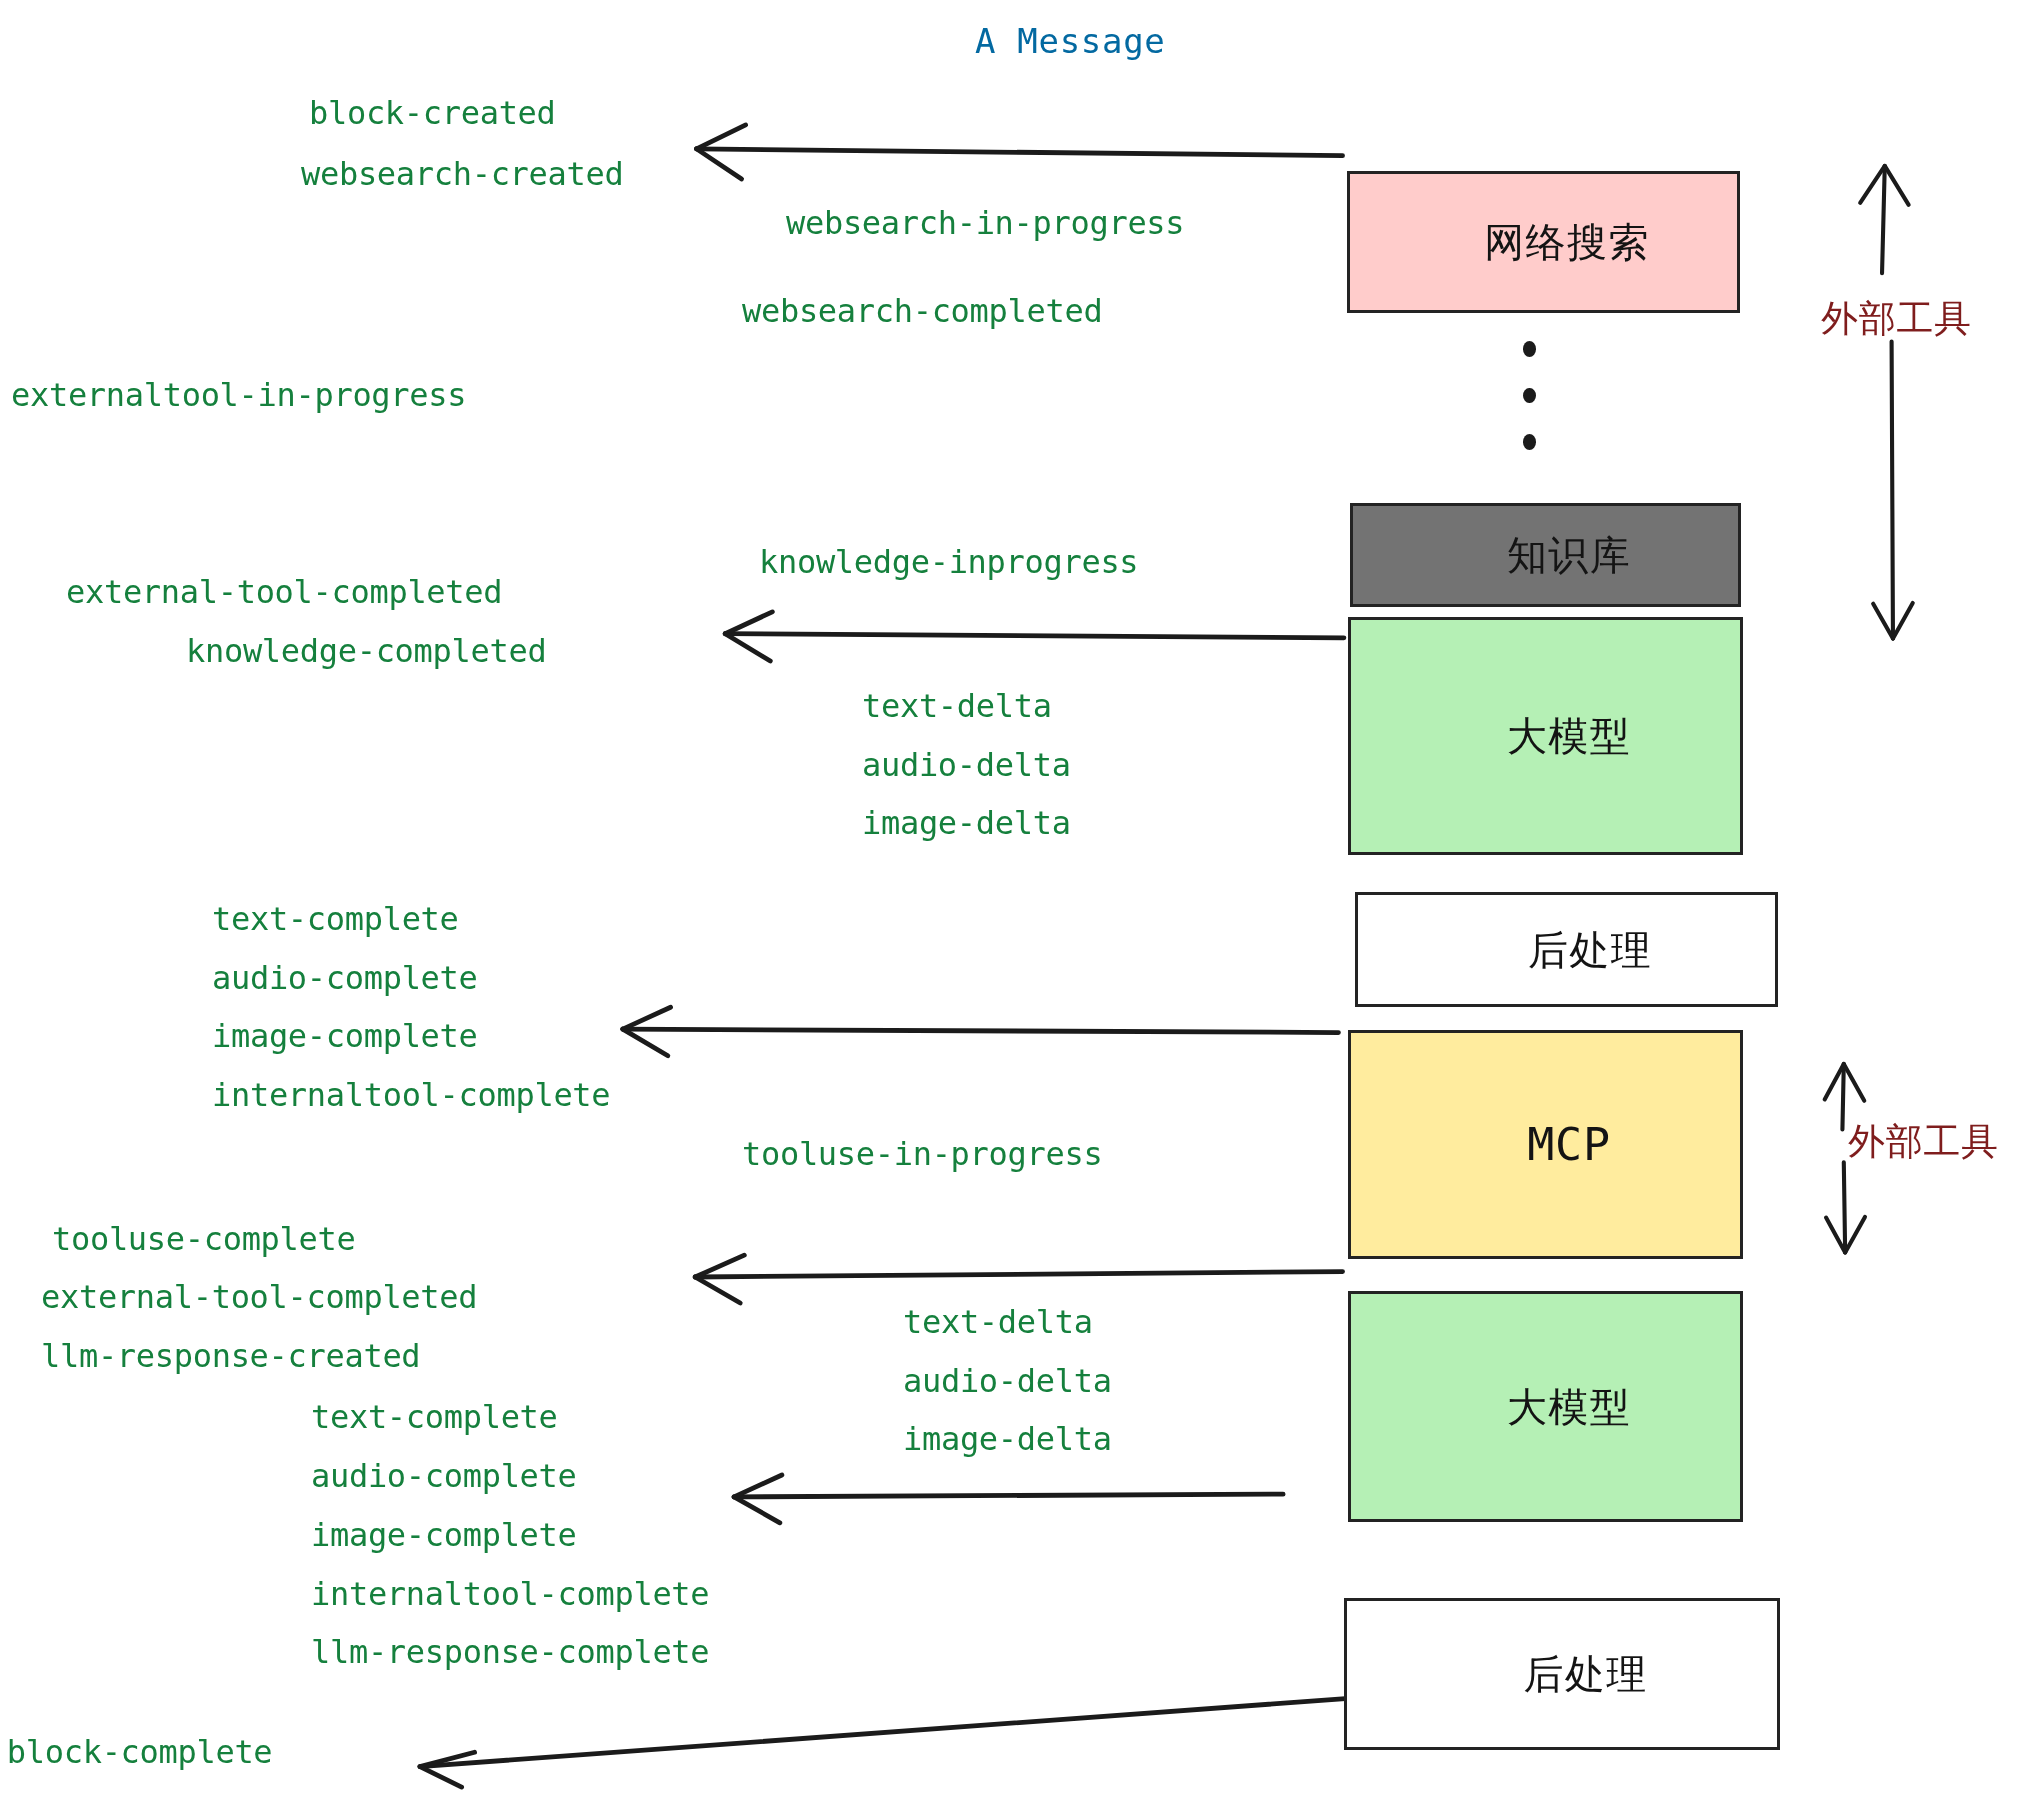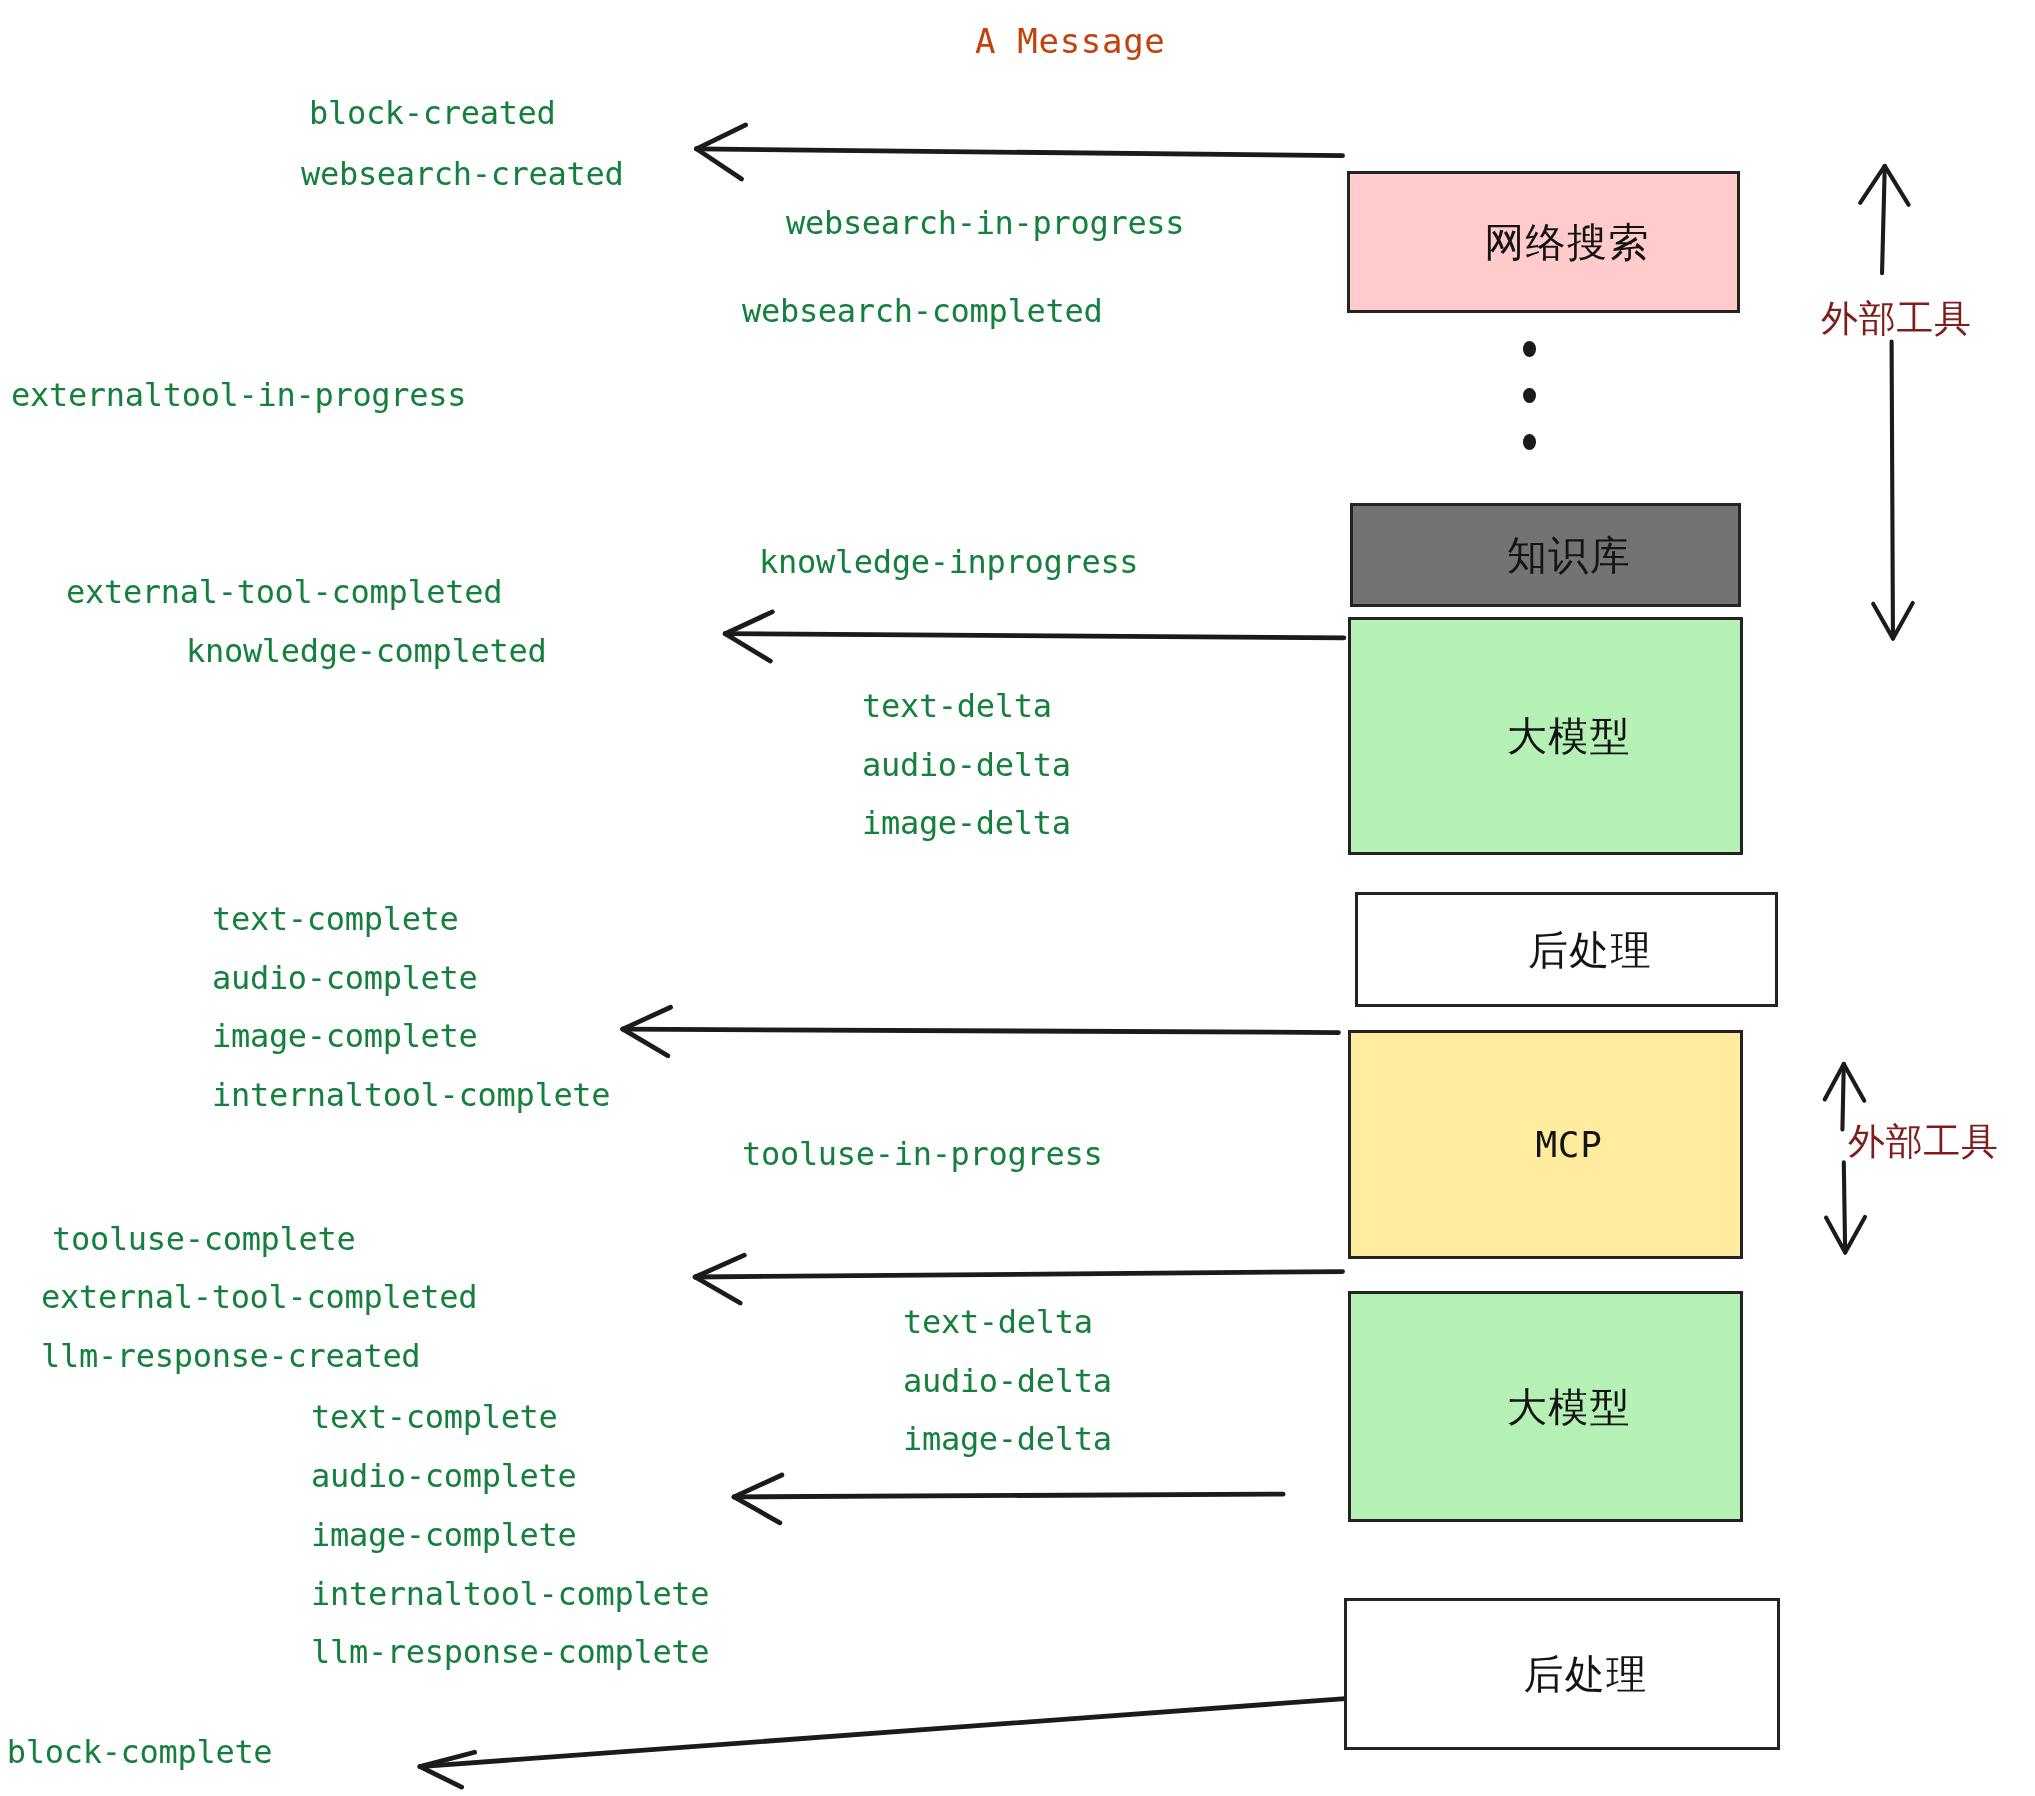--- a/index.html
+++ b/index.html
@@ -2,26 +2,26 @@
 <html style="font-size:11px"><head>
 <meta charset="utf-8">
 <style>
   html,body{margin:0;padding:0;background:#ffffff;}
   body{width:2035px;height:1796px;position:relative;overflow:hidden;
        font-family:"DejaVu Sans Mono","Liberation Mono",monospace;color:#1b1b1b;}
   #stage{position:absolute;inset:0;width:2035px;height:1796px;}
   .evt{position:absolute;white-space:pre;font-family:"DejaVu Sans Mono","Liberation Mono",monospace;
        font-size:32px;line-height:1;letter-spacing:-0.3px;color:#15803d;}
   .title{position:absolute;font-family:"DejaVu Sans Mono","Liberation Mono",monospace;
-         font-size:34px;color:#c2410c;letter-spacing:0.7px;white-space:pre;}
+         font-size:34px;color:#0369a1;letter-spacing:0.7px;white-space:pre;}
   .cnbox{position:absolute;box-sizing:border-box;border:3.4px solid #232323;
          display:flex;align-items:center;justify-content:center;padding-left:47px;}
   .cnbox span{font-family:"DejaVu Sans","Liberation Sans",sans-serif;font-size:40px;
               color:#141414;letter-spacing:1.4px;line-height:1;}
-  .cnbox.mcp span{font-family:"DejaVu Sans Mono","Liberation Mono",monospace;font-size:36px;letter-spacing:0.7px;}
+  .cnbox.mcp span{font-family:"DejaVu Sans Mono","Liberation Mono",monospace;font-size:45px;letter-spacing:0.7px;}
   .extlabel{position:absolute;font-family:"DejaVu Sans","Liberation Sans",sans-serif;
             font-size:37px;color:#7f1d1d;letter-spacing:0.7px;white-space:nowrap;}
   .dots{position:absolute;display:flex;flex-direction:column;align-items:center;justify-content:space-between;}
   .dots i{display:block;width:13px;height:15.7px;border-radius:50%;background:#1b1b1b;}
   svg.lines{position:absolute;left:0;top:0;width:2035px;height:1796px;pointer-events:none;}
 </style>
 </head>
 <body>
 
 <div id="stage">

